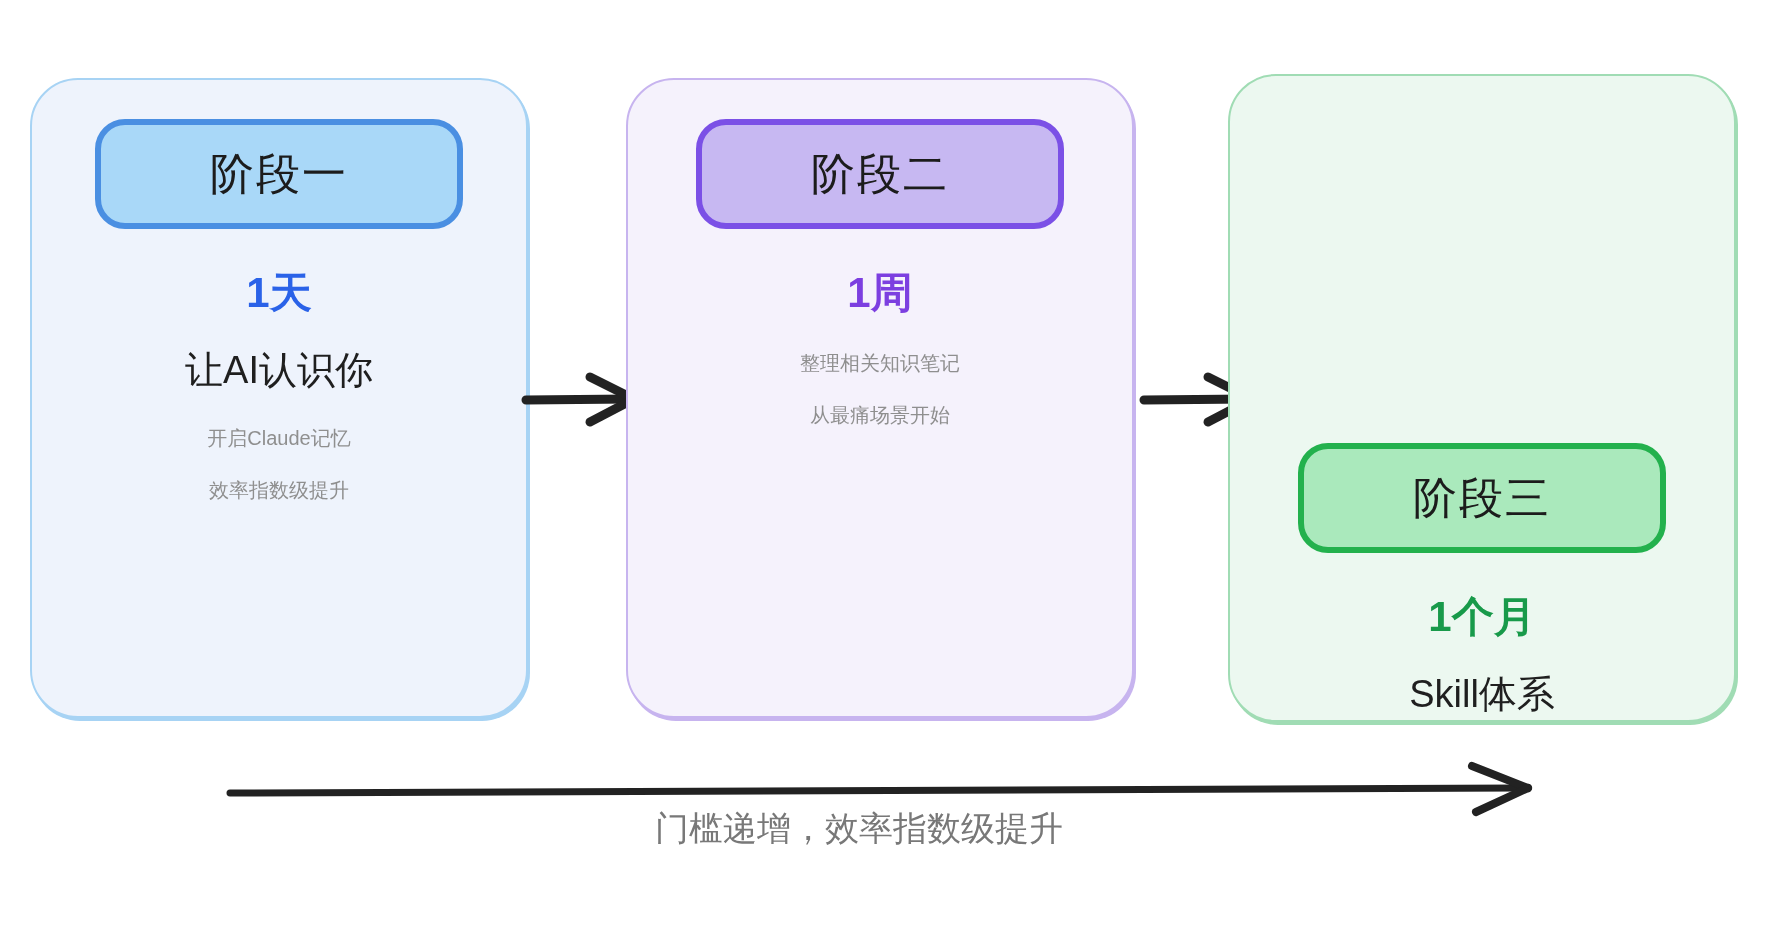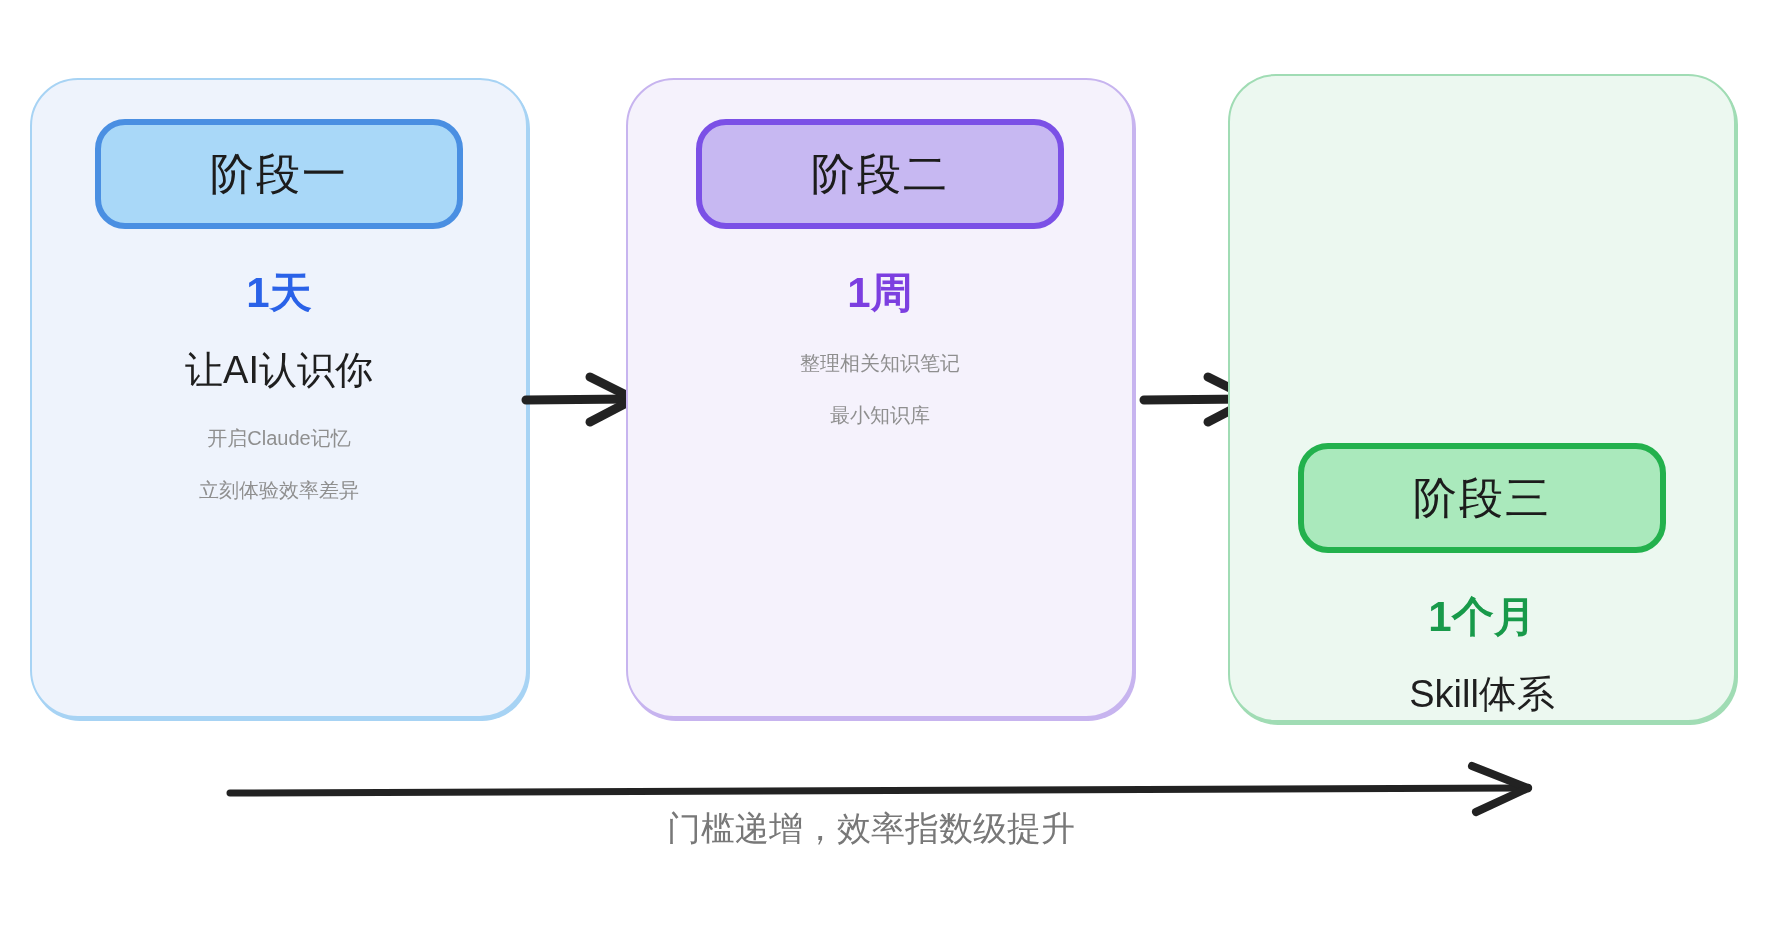--- a/index.html
+++ b/index.html
@@ -75,59 +75,59 @@
 
   
   .flow-arrow { position: absolute; top: 358px; width: 132px; height: 84px; }
   .flow-arrow.a1 { left: 518px; }
   .flow-arrow.a2 { left: 1136px; }
 
   .axis-arrow { position: absolute; left: 226px; top: 754px; width: 1312px; height: 72px; }
 
   .axis-label {
     position: absolute;
-    left: 16px;
+    left: 4px;
     top: 806px;
     width: 1710px;
     text-align: center;
     font-size: 34px;
     color: #787878;
   }
 </style>
 </head>
 <body>
 
 <div class="canvas">
 
   <section class="card pos-1" style="--card-bg: #EEF3FC; --card-border: #A7D3F4; --badge-bg: #A9D8F8; --badge-border: #4A8FE2; --duration: #2A62E8;">
     <div class="badge">
       <span>阶段一</span>
     </div>
     <div class="duration">1天</div>
     <div class="title">让AI认识你</div>
     <div class="items">
       <div class="item">开启Claude记忆</div>
-      <div class="item">立刻体验效率差异</div>
+      <div class="item">效率指数级提升</div>
     </div>
   </section>
 
   <svg class="flow-arrow a1" viewBox="0 0 132 84">
     <path d="M8 42 L112 41" stroke="#222222" stroke-width="9" stroke-linecap="round" fill="none"></path>
     <path d="M72 19 L116 41" stroke="#222222" stroke-width="9" stroke-linecap="round" fill="none"></path>
     <path d="M72 64 L116 41" stroke="#222222" stroke-width="9" stroke-linecap="round" fill="none"></path>
   </svg>
 
   <section class="card pos-2" style="--card-bg: #F5F2FC; --card-border: #C7B4EF; --badge-bg: #C7B8F2; --badge-border: #7B50E6; --duration: #7C3FE0;">
     <div class="badge">
       <span>阶段二</span>
     </div>
     <div class="duration">1周</div>
     <div class="items">
       <div class="item">整理相关知识笔记</div>
-      <div class="item">最小知识库</div>
+      <div class="item">从最痛场景开始</div>
     </div>
   </section>
 
   <svg class="flow-arrow a2" viewBox="0 0 132 84">
     <path d="M8 42 L112 41" stroke="#222222" stroke-width="9" stroke-linecap="round" fill="none"></path>
     <path d="M72 19 L116 41" stroke="#222222" stroke-width="9" stroke-linecap="round" fill="none"></path>
     <path d="M72 64 L116 41" stroke="#222222" stroke-width="9" stroke-linecap="round" fill="none"></path>
   </svg>
 
   <section class="card pos-3" style="--card-bg: #ECF8F0; --card-border: #A0DCB4; --badge-bg: #AAE9BC; --badge-border: #23B14D; --duration: #189A4A;">

